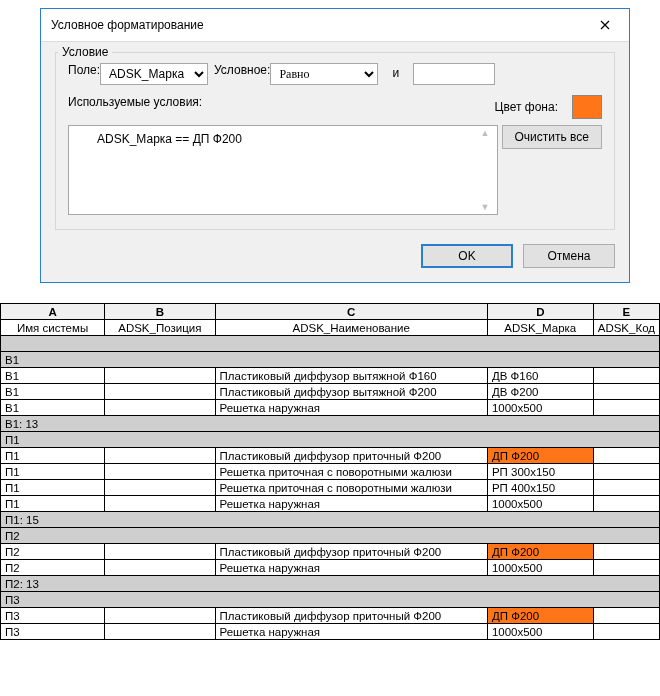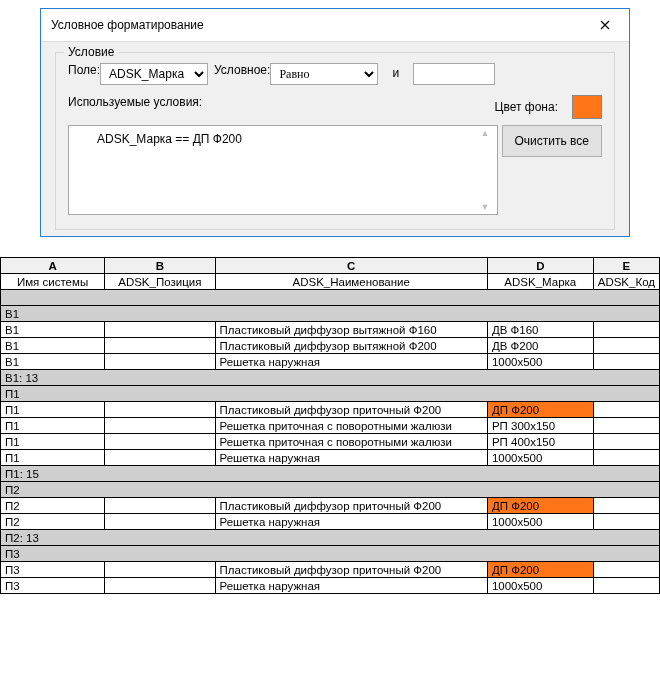--- a/index.html
+++ b/index.html
@@ -33,21 +33,21 @@
     cursor: default;
   }
   .fieldset {
     margin: 10px 14px 6px 14px;
     border: 1px solid #d6d6d6;
     padding: 10px 12px 14px 12px;
     position: relative;
   }
   .fieldset-legend {
     position: absolute;
-    top: -8px; left: 8px;
+    top: -8px; left: 2px;
     background: #f0f0f0;
     padding: 0 4px;
     font-size: 12px;
   }
   .row1 { display: flex; gap: 6px; align-items: flex-end; margin-bottom: 10px; }
   .lblcol { display: flex; flex-direction: row; }
   .lblcol label { margin-bottom: 4px; }
   select, input[type=text] {
     height: 22px;
     border: 1px solid #a7a7a7;
@@ -94,21 +94,21 @@
     top: 2px;
     bottom: 2px;
     width: 14px;
     display: flex;
     flex-direction: column;
     justify-content: space-between;
     color: #bdbdbd;
     font-size: 9px;
   }
   .clear-btn, .ok-btn, .cancel-btn {
-    height: 32px;
+    height: 24px;
     border: 1px solid #adadad;
     background: #e1e1e1;
     font-family: inherit;
     font-size: 12px;
     padding: 0 12px;
     cursor: default;
     min-width: 92px;
   }
   .ok-btn { border: 2px solid #2a7ecf; background: #e1e1e1; }
   .dlg-buttons {
@@ -186,20 +186,24 @@
         <div class="indent">ADSK_Марка == ДП Ф200</div>
         <div class="scroll-arrows">
             <span>▲</span>
             <span>▼</span>
           </div>
       </div>
       <button class="clear-btn">Очистить все</button>
     </div>
   </div>
 
+  <div class="dlg-buttons">
+    <button class="ok-btn">OK</button>
+    <button class="cancel-btn">Отмена</button>
+  </div>
 </div>
 
 <table class="sheet">
   <colgroup>
     <col class="col-A">
       <col class="col-B">
       <col class="col-C">
       <col class="col-D">
       <col class="col-E">
   </colgroup>

